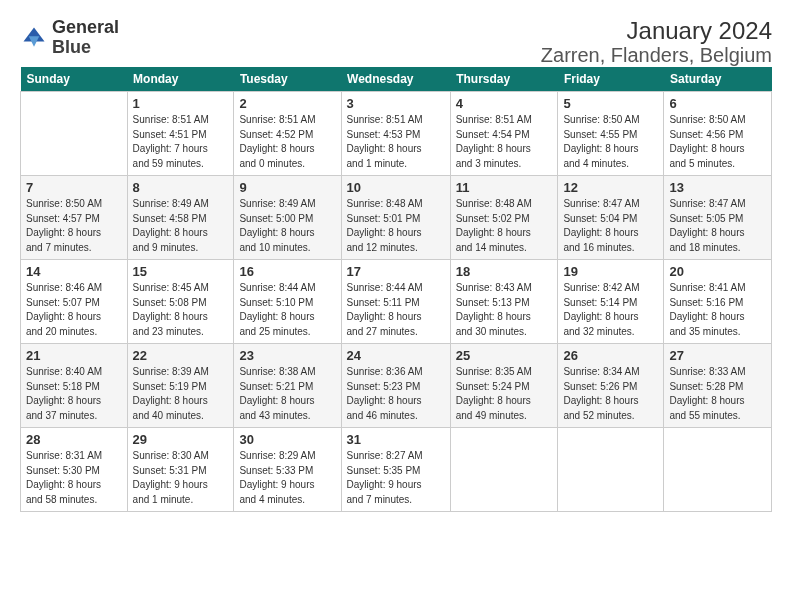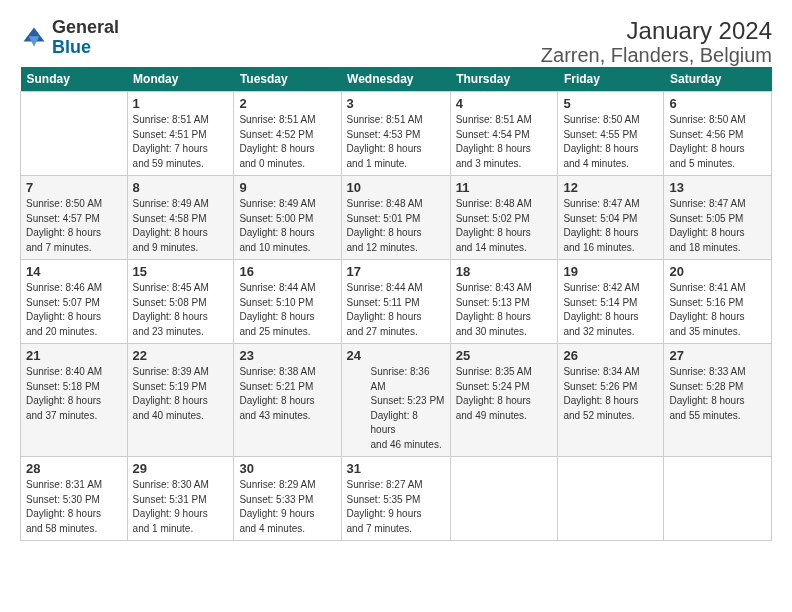--- a/index.html
+++ b/index.html
@@ -23,21 +23,21 @@
       display: flex;
       align-items: center;
       gap: 4px;
     }
     .logo-text {
       font-size: 18px;
       font-weight: bold;
       color: #333;
       line-height: 1.1;
     }
-    .logo-text .blue { color: #0369a1; }
+    .logo-text .blue { color: #404040; }
     .logo-icon {
       width: 28px;
       height: 28px;
     }
     .title-block {
       text-align: right;
     }
     .month-title {
       font-size: 24px;
       font-weight: 300;
@@ -286,21 +286,21 @@
           </td>
           <td>
             <span class="day-num">23</span>
             <div class="day-info" style="white-space: pre-line;">Sunrise: 8:38 AM
 Sunset: 5:21 PM
 Daylight: 8 hours
 and 43 minutes.</div>
           </td>
           <td>
             <span class="day-num">24</span>
-            <div class="day-info" style="white-space: pre-line; margin-left: 24px;">Sunrise: 8:36 AM
+            <div class="day-info" style="white-space: pre-line;">Sunrise: 8:36 AM
 Sunset: 5:23 PM
 Daylight: 8 hours
 and 46 minutes.</div>
           </td>
           <td>
             <span class="day-num">25</span>
             <div class="day-info" style="white-space: pre-line;">Sunrise: 8:35 AM
 Sunset: 5:24 PM
 Daylight: 8 hours
 and 49 minutes.</div>

